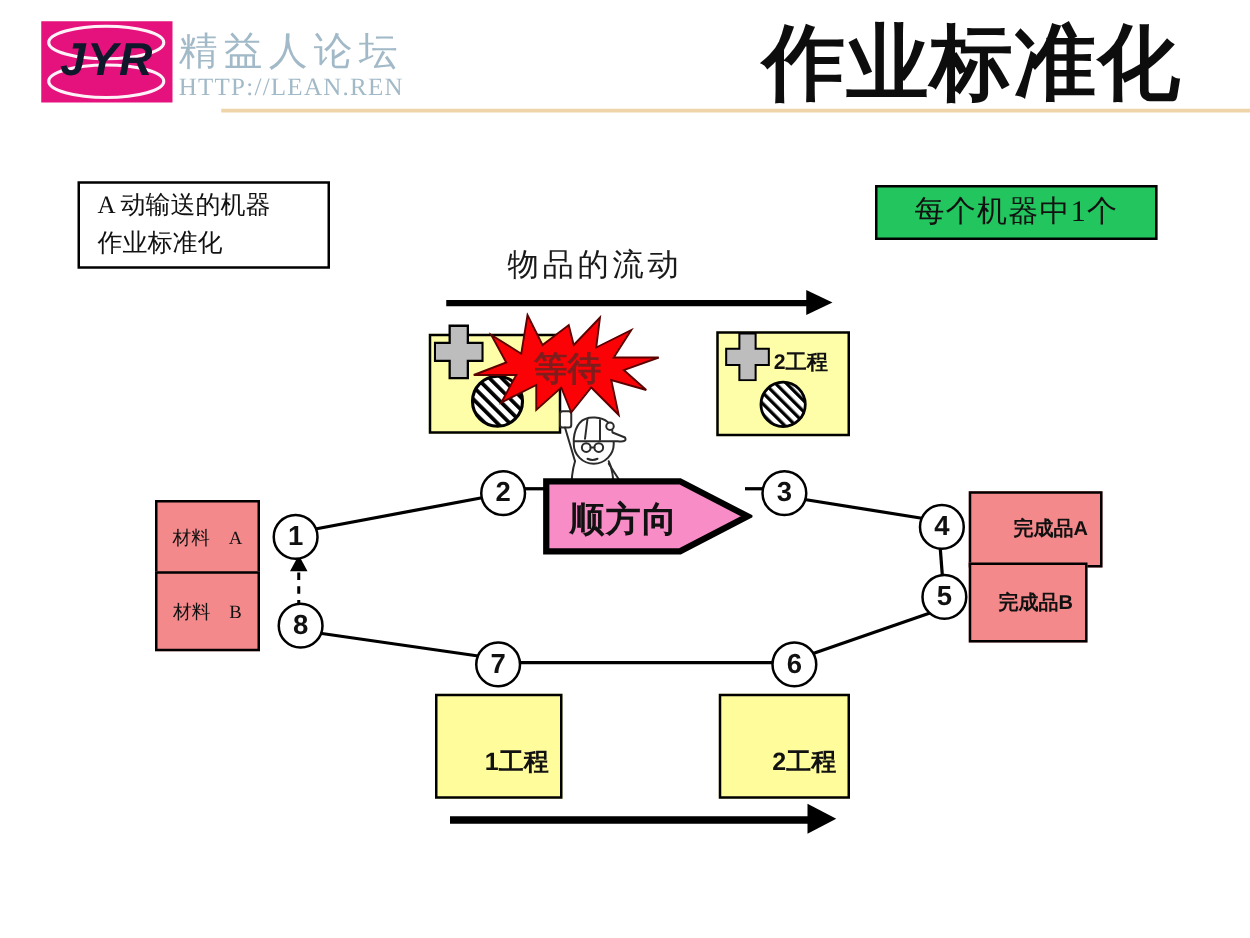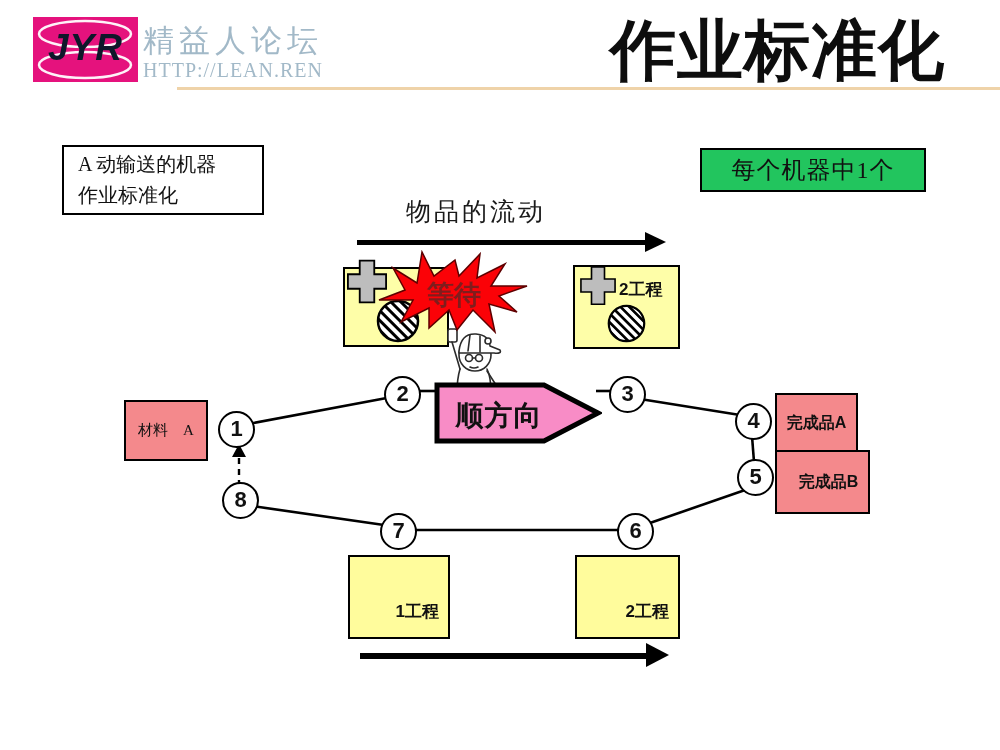--- a/index.html
+++ b/index.html
@@ -63,27 +63,27 @@
   .st4{left:735px;top:403px;}
   .st5{left:737px;top:459px;}
   .st6{left:617px;top:513px;}
   .st7{left:380px;top:513px;}
   .st8{left:222px;top:482px;}
 
   .store{background:#F4898C;border:2px solid #000;display:flex;align-items:center;
          justify-content:center;z-index:1;}
   .mat-a{left:124px;top:400px;width:80px;height:57px;font-size:15px;font-family:"Liberation Serif",serif;}
   .mat-b{left:124px;top:457px;width:80px;height:60px;font-size:15px;font-family:"Liberation Serif",serif;}
-  .prod-a{left:775px;top:393px;width:79px;height:57px;font-size:16px;font-weight:600;}
+  .prod-a{left:775px;top:393px;width:79px;height:57px;font-size:16px;font-weight:600;padding-left:24px;}
   .prod-b{left:775px;top:450px;width:79px;height:60px;font-size:16px;font-weight:600;padding-left:12px;}
 
   .process{background:#FFFC9C;border:2px solid #000;z-index:1;}
   .proc-1{left:348px;top:555px;width:98px;height:80px;}
   .proc-2{left:575px;top:555px;width:101px;height:80px;}
-  .process .plabel{position:absolute;right:9px;bottom:14px;font-size:17px;font-weight:700;}
+  .process .plabel{position:absolute;right:9px;bottom:14px;font-size:20px;font-weight:700;}
 
   .bottom-bar{left:360px;top:653px;width:288px;height:6px;background:#000;}
   .bottom-head{left:646px;top:643px;width:0;height:0;border-left:23px solid #000;
                border-top:12px solid transparent;border-bottom:12px solid transparent;}
 </style>
 </head>
 <body>
 
 <div class="slide">
 
@@ -180,20 +180,21 @@
   <div class="abs station st1">1</div>
   <div class="abs station st2">2</div>
   <div class="abs station st3">3</div>
   <div class="abs station st4">4</div>
   <div class="abs station st5">5</div>
   <div class="abs station st6">6</div>
   <div class="abs station st7">7</div>
   <div class="abs station st8">8</div>
 
   <div class="abs store mat-a">材料　A</div>
+  <div class="abs store mat-b">材料　B</div>
   <div class="abs store prod-a">完成品A</div>
   <div class="abs store prod-b">完成品B</div>
 
   <div class="abs process proc-1">
     <span class="plabel">1工程</span>
   </div>
   <div class="abs process proc-2">
     <span class="plabel">2工程</span>
   </div>
 

